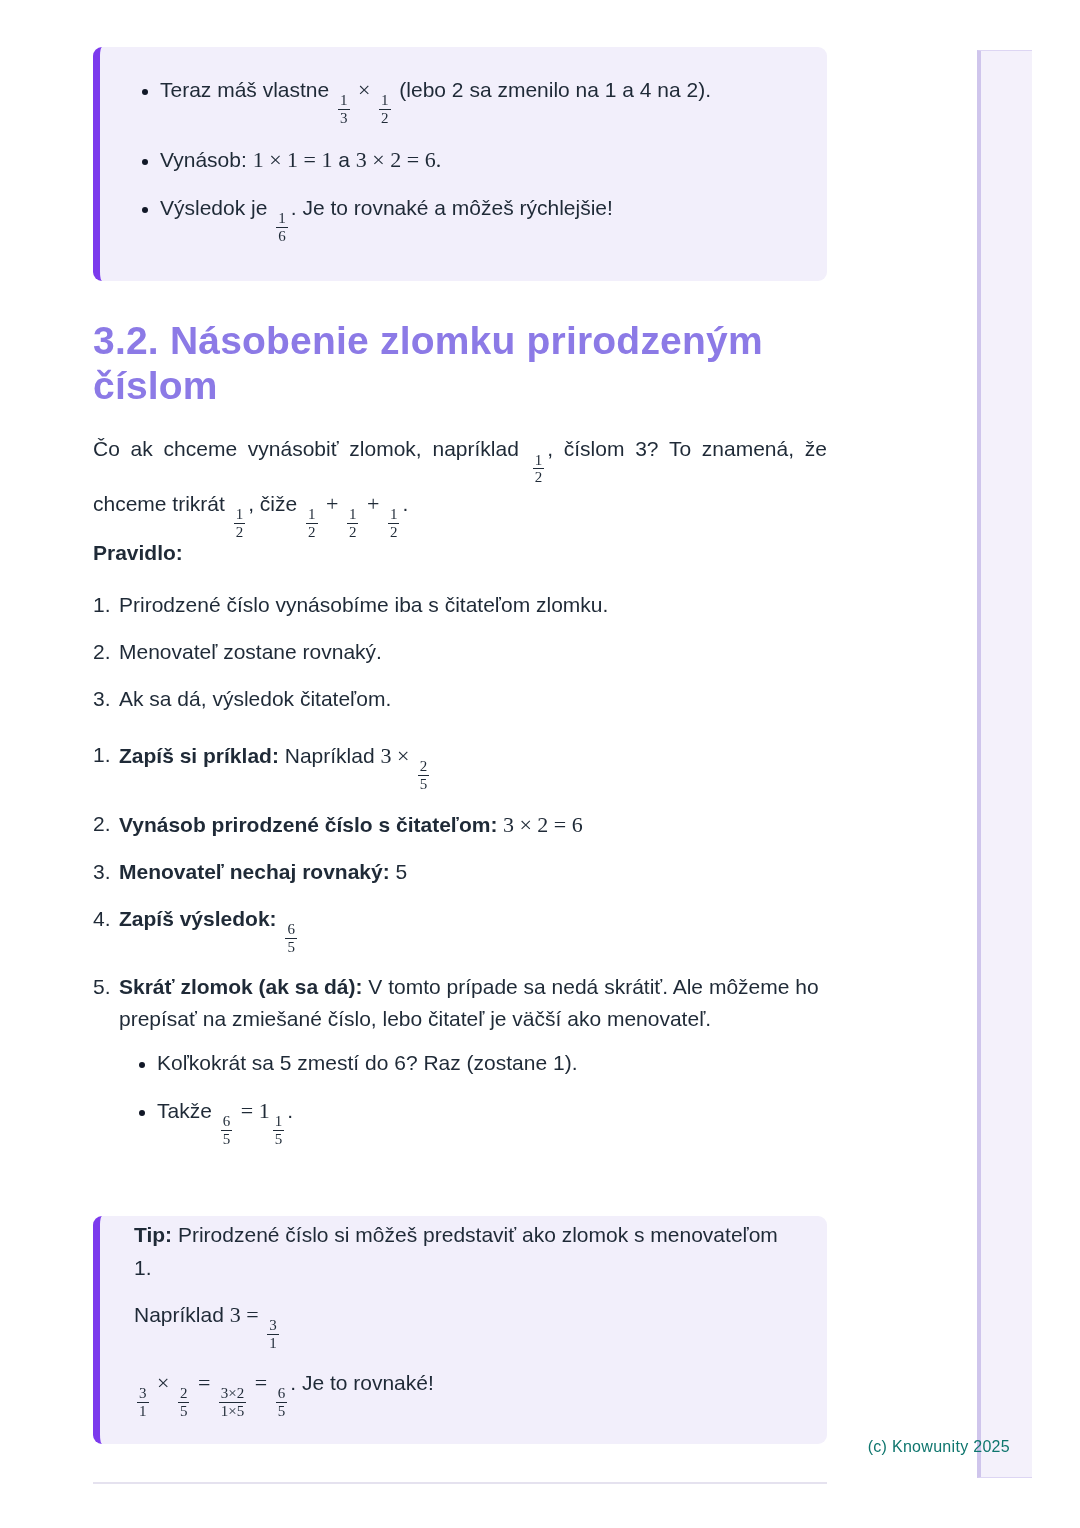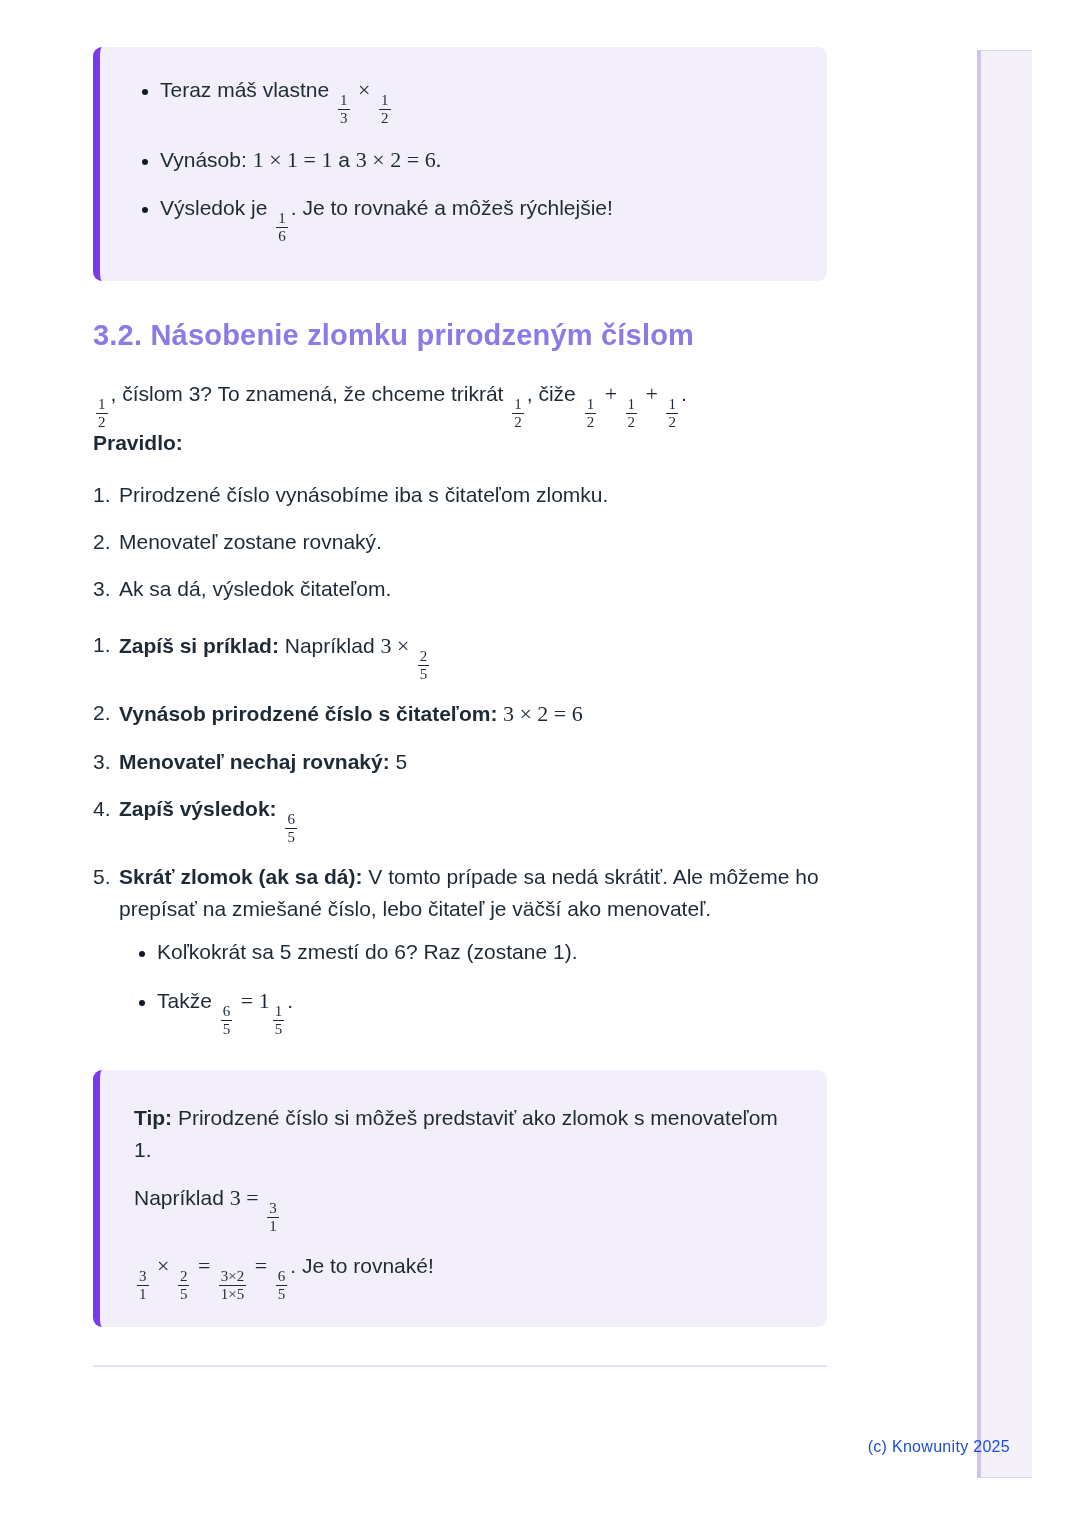--- a/index.html
+++ b/index.html
@@ -17,28 +17,28 @@
     box-sizing:border-box;z-index:1;
   }
   .content{position:absolute;left:93px;top:0;width:734px;z-index:2;}
 
   
   .callout{
     background:#f2effb;border-left:7px solid #7c3aed;border-radius:9px;
     box-sizing:border-box;
   }
   .callout.first{margin-top:47px;padding:10px 30px 20px 28px;}
-  .callout.tip{margin-top:16px;padding:32px 30px 24px 34px;}
+  .callout.tip{margin-top:52px;padding:3px 30px 24px 34px;}
   .callout ul{margin:0;padding-left:32px;list-style:disc;}
   .callout li{margin:16px 0;font-size:21px;line-height:1.5;}
   .callout li::marker{color:#111827;font-size:19px;}
 
   
   h3.section-h{
-    margin:38px 0 0 0;font-size:29px;line-height:1.15;font-weight:700;
+    margin:38px 0 0 0;font-size:39px;line-height:1.15;font-weight:700;
     color:#8c7ae6;letter-spacing:0.2px;
   }
   .bold-label{font-size:21px;font-weight:700;}
 
   p.body-p{margin:24px 0 0 0;font-size:21px;line-height:1.65;text-align:justify;}
 
   
   .olist{margin-top:24px;}
   .oli{display:flex;font-size:21px;line-height:1.52;margin:0 0 15px 0;}
   .om{flex:0 0 26px;}
@@ -59,59 +59,59 @@
   .frac .fn{border-bottom:1.4px solid #1f2a37;padding:0 2px;}
   .frac .fd{padding:0 2px;}
 
   .divider{height:2px;background:#e5e2ef;border:none;margin:38px 0 0 0;}
 
   .tipline{font-size:21px;line-height:1.55;margin:0 0 14px 0;}
   .tipline:last-child{margin-bottom:0;}
 
   .footer-copy{
     position:absolute;top:1438px;right:70px;z-index:3;
-    font-size:16px;color:#1d4ed8;letter-spacing:0.3px;
+    font-size:16px;color:#0f766e;letter-spacing:0.3px;
   }
 </style>
 </head>
 <body>
 
 <div class="page">
 
   <div class="next-page-bar"></div>
 
   <div class="content">
 
     <div class="callout first">
       <ul>
         <li>
           <span>Teraz máš vlastne </span><span class="frac">
               <span class="fn">1</span>
               <span class="fd">3</span>
             </span><span class="math"> × </span><span class="frac">
               <span class="fn">1</span>
               <span class="fd">2</span>
-            </span>
+            </span><span> (lebo 2 sa zmenilo na 1 a 4 na 2).</span>
         </li>
         <li>
           <span>Vynásob: </span><span class="math">1 × 1 = 1</span><span> a </span><span class="math">3 × 2 = 6.</span>
         </li>
         <li>
           <span>Výsledok je </span><span class="frac">
               <span class="fn">1</span>
               <span class="fd">6</span>
             </span><span>. Je to rovnaké a môžeš rýchlejšie!</span>
         </li>
       </ul>
     </div>
 
     <h3 class="section-h">3.2. Násobenie zlomku prirodzeným číslom</h3>
 
     <p class="body-p">
-      <span class="frac">
+      <span>Čo ak chceme vynásobiť zlomok, napríklad </span><span class="frac">
           <span class="fn">1</span>
           <span class="fd">2</span>
         </span><span>, číslom 3? To znamená, že chceme trikrát </span><span class="frac">
           <span class="fn">1</span>
           <span class="fd">2</span>
         </span><span>, čiže </span><span class="frac">
           <span class="fn">1</span>
           <span class="fd">2</span>
         </span><span class="math"> + </span><span class="frac">
           <span class="fn">1</span>

